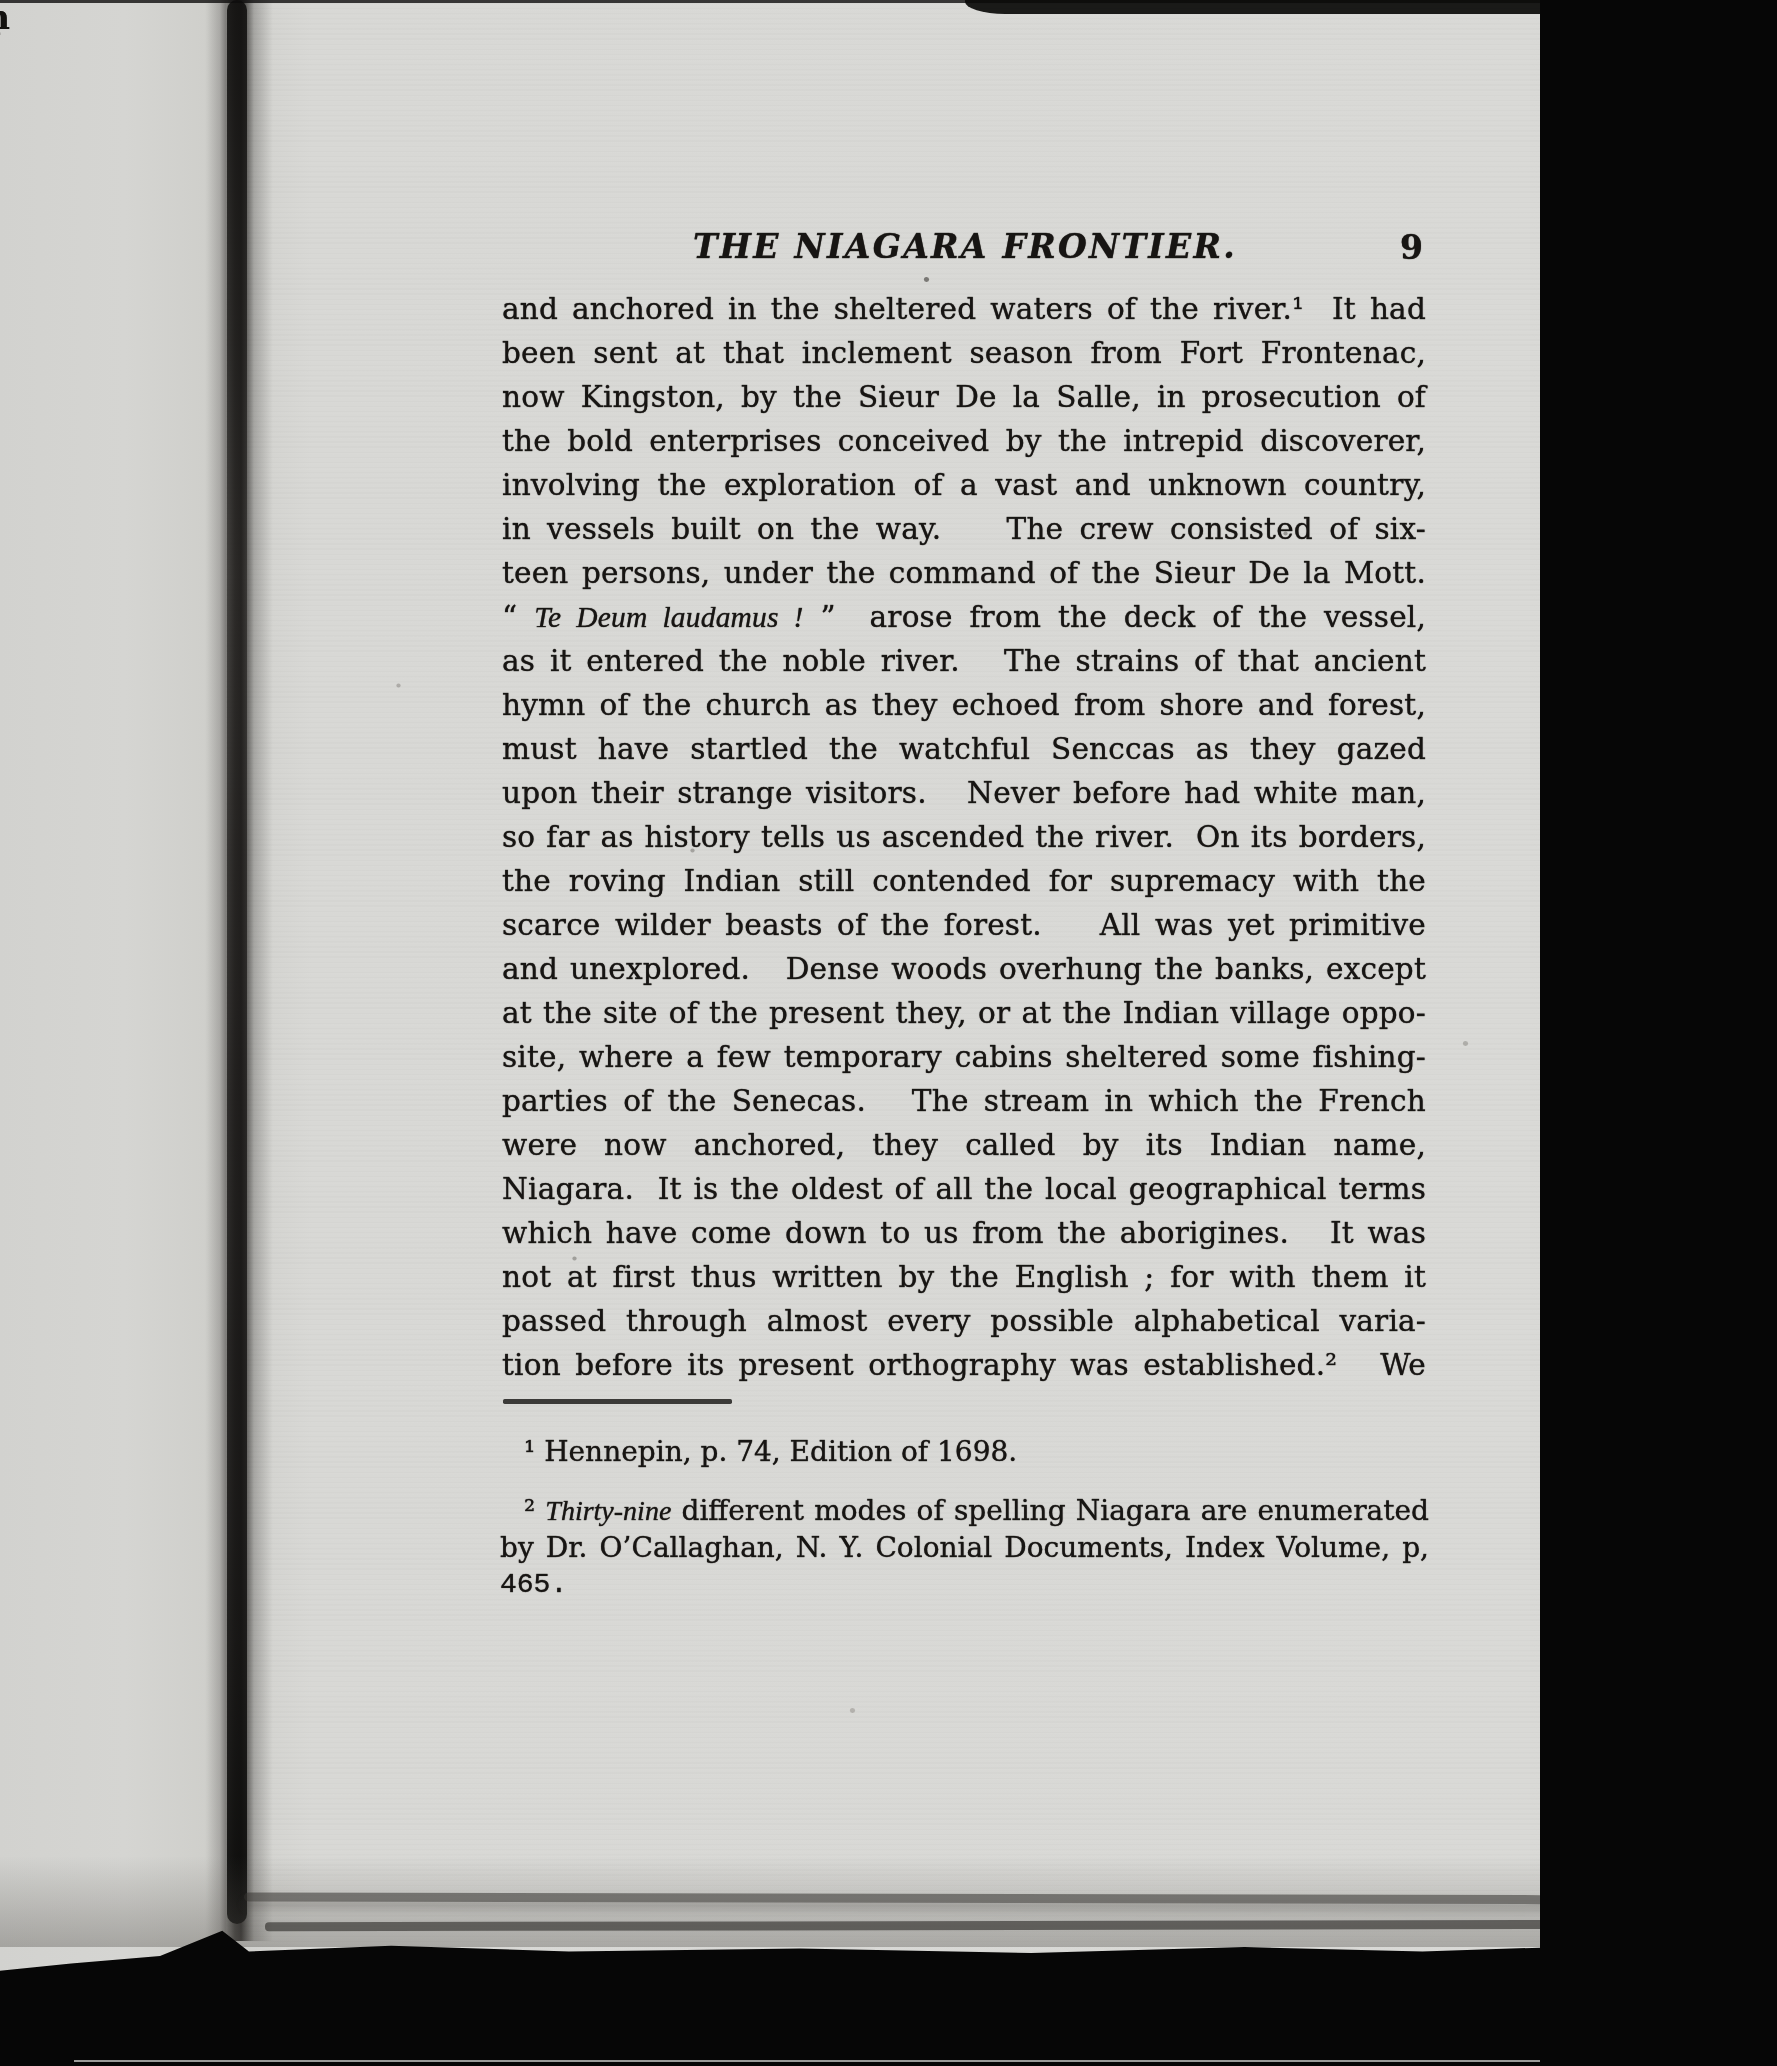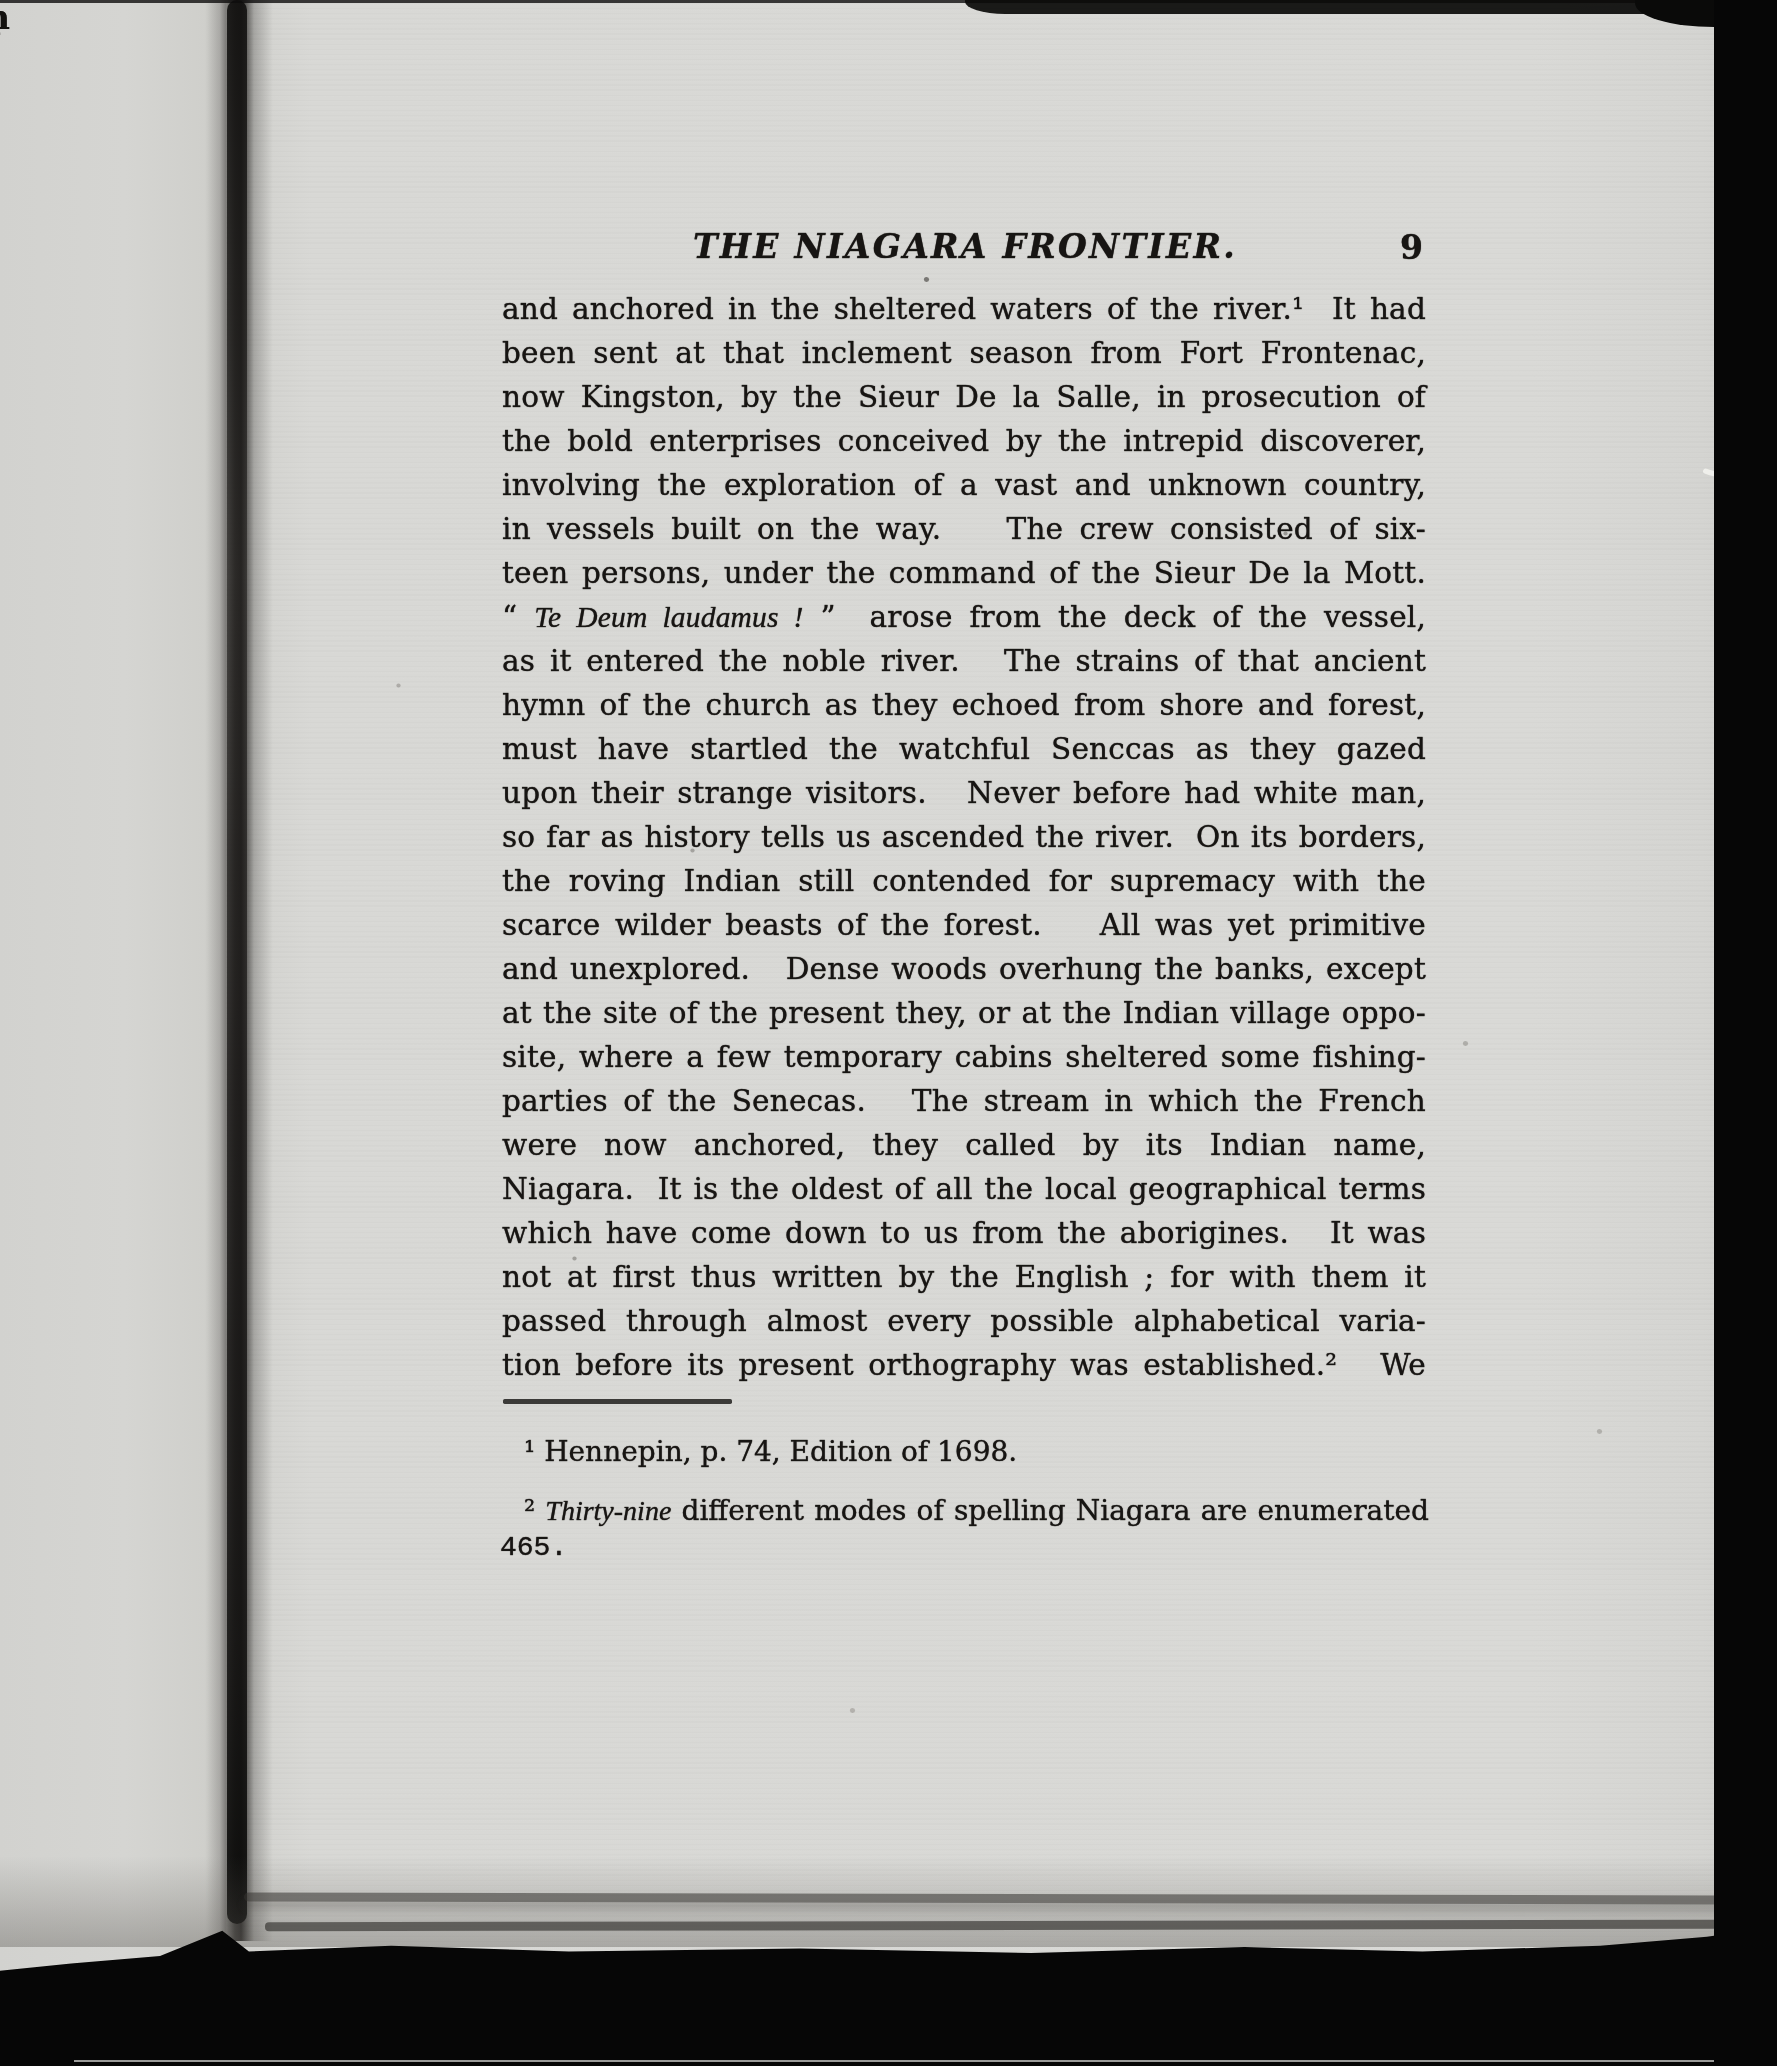--- a/index.html
+++ b/index.html
@@ -1,17 +1,17 @@
 <!DOCTYPE html>
 <html style="font-size:9px"><head>
 <meta charset="utf-8">
 <title>Book scan</title>
 <style>
   html,body{margin:0;padding:0;background:#060606;}
-  .scan{position:relative;width:1714px;height:2066px;overflow:hidden;
+  .scan{position:relative;width:1540px;height:2066px;overflow:hidden;
         background:#84cc16;font-family:"DejaVu Serif","Liberation Serif",serif;color:#171513;}
   
   .facing-page{position:absolute;left:0;top:0;width:226px;height:2066px;
         background:linear-gradient(90deg,#d2d2cf 0%,#d5d5d2 55%,#cfcfcb 92%,#c3c2bf 100%);overflow:hidden;}
   .frag{position:absolute;left:-14.8px;font-weight:bold;color:#14120f;font-size:34px;line-height:1;}
   .frag:nth-child(1){top:2278;font-size:42px;}
   .frag:nth-child(2){top:2402;}
   .frag:nth-child(3){top:2522;}
   .frag:nth-child(4){top:2568;font-size:37px;}
   
@@ -112,20 +112,21 @@
         <div class="line"><span>passed through almost every possible alphabetical varia-</span></div>
         <div class="line"><span>tion before its present orthography was established.²   We</span></div>
       </div>
     <div class="fnrule"></div>
     <div class="footnotes ink" id="footnotes">
         <div class="footnote">
           <div class="fn-line" style="text-align-last: left; text-indent: 24px;"><span>¹ Hennepin, p. 74, Edition of 1698.</span></div>
         </div>
         <div class="footnote">
           <div class="fn-line" style="text-indent: 24px;"><span>² </span><span class="it">Thirty-nine</span><span> different modes of spelling Niagara are enumerated</span></div>
+          <div class="fn-line"><span>by Dr. O’Callaghan, N. Y. Colonial Documents, Index Volume, p,</span></div>
           <div class="fn-line" style="text-align-last: left; font-family: Liberation Mono, monospace;"><span>465.</span></div>
         </div>
       </div>
   </div>
 
   <div class="gutter"></div>
   <div class="gutter-core"></div>
 
   <div class="top-edge"></div>
   <div class="top-right-band"></div>

